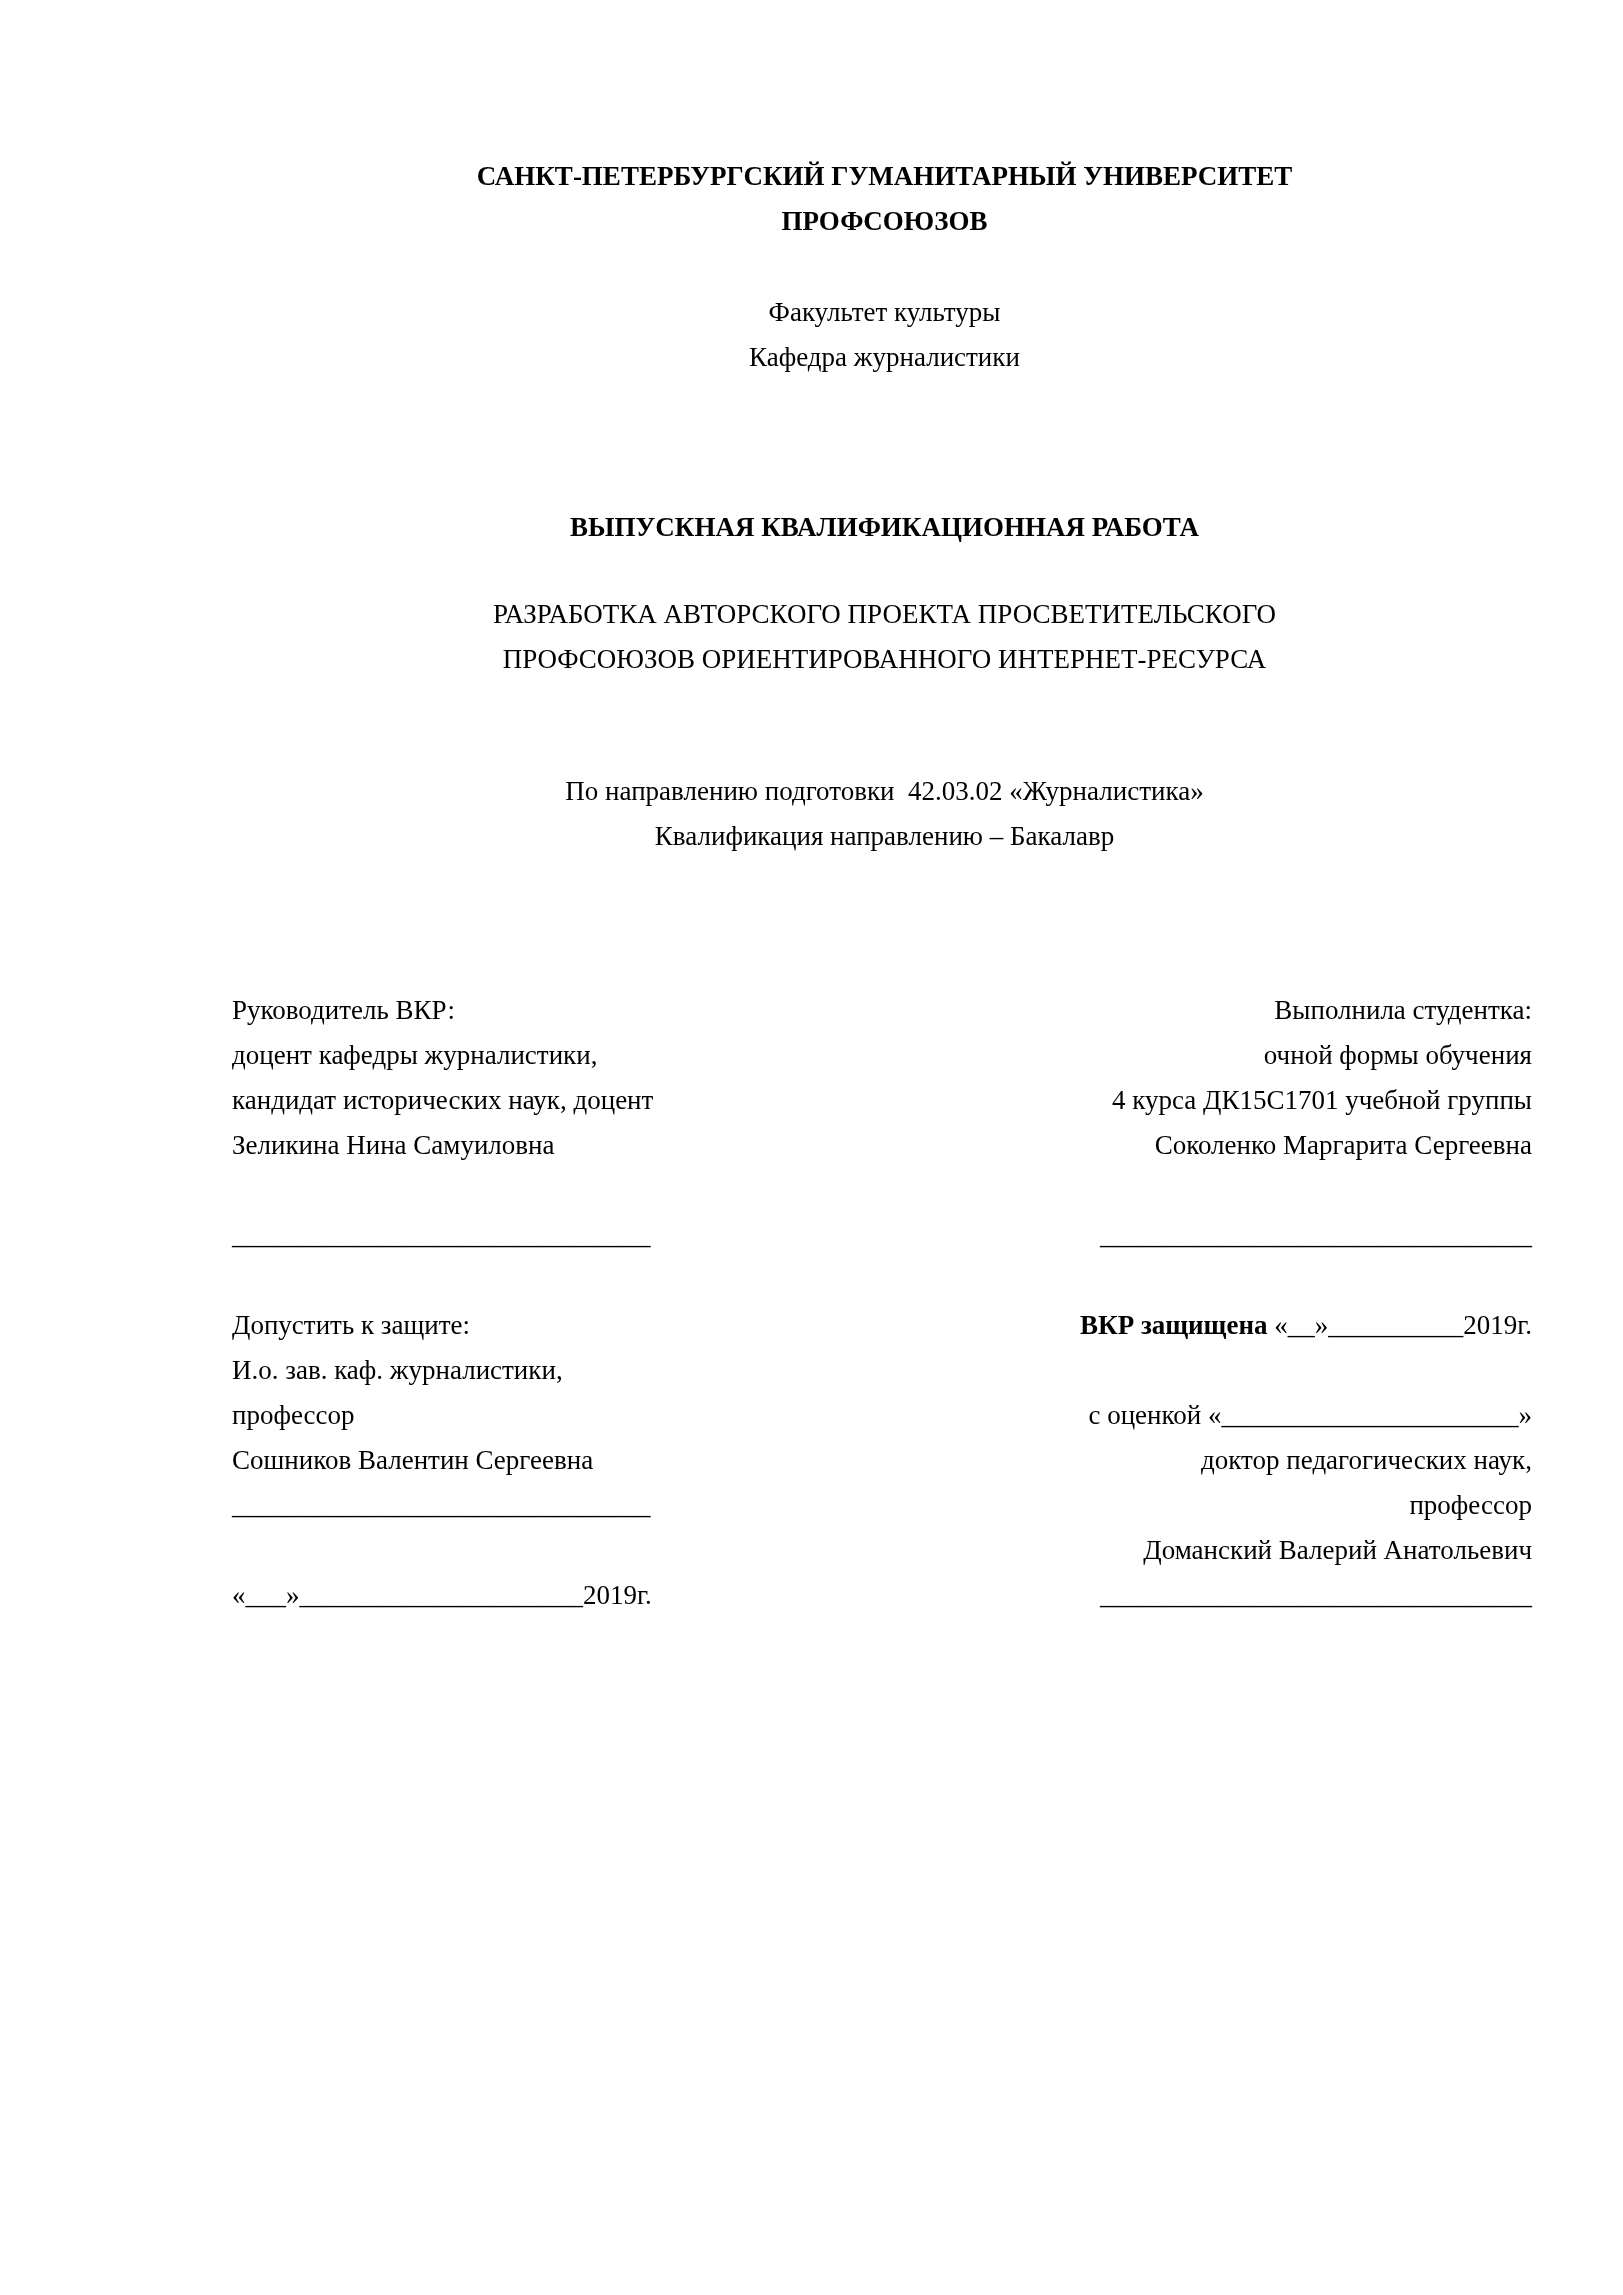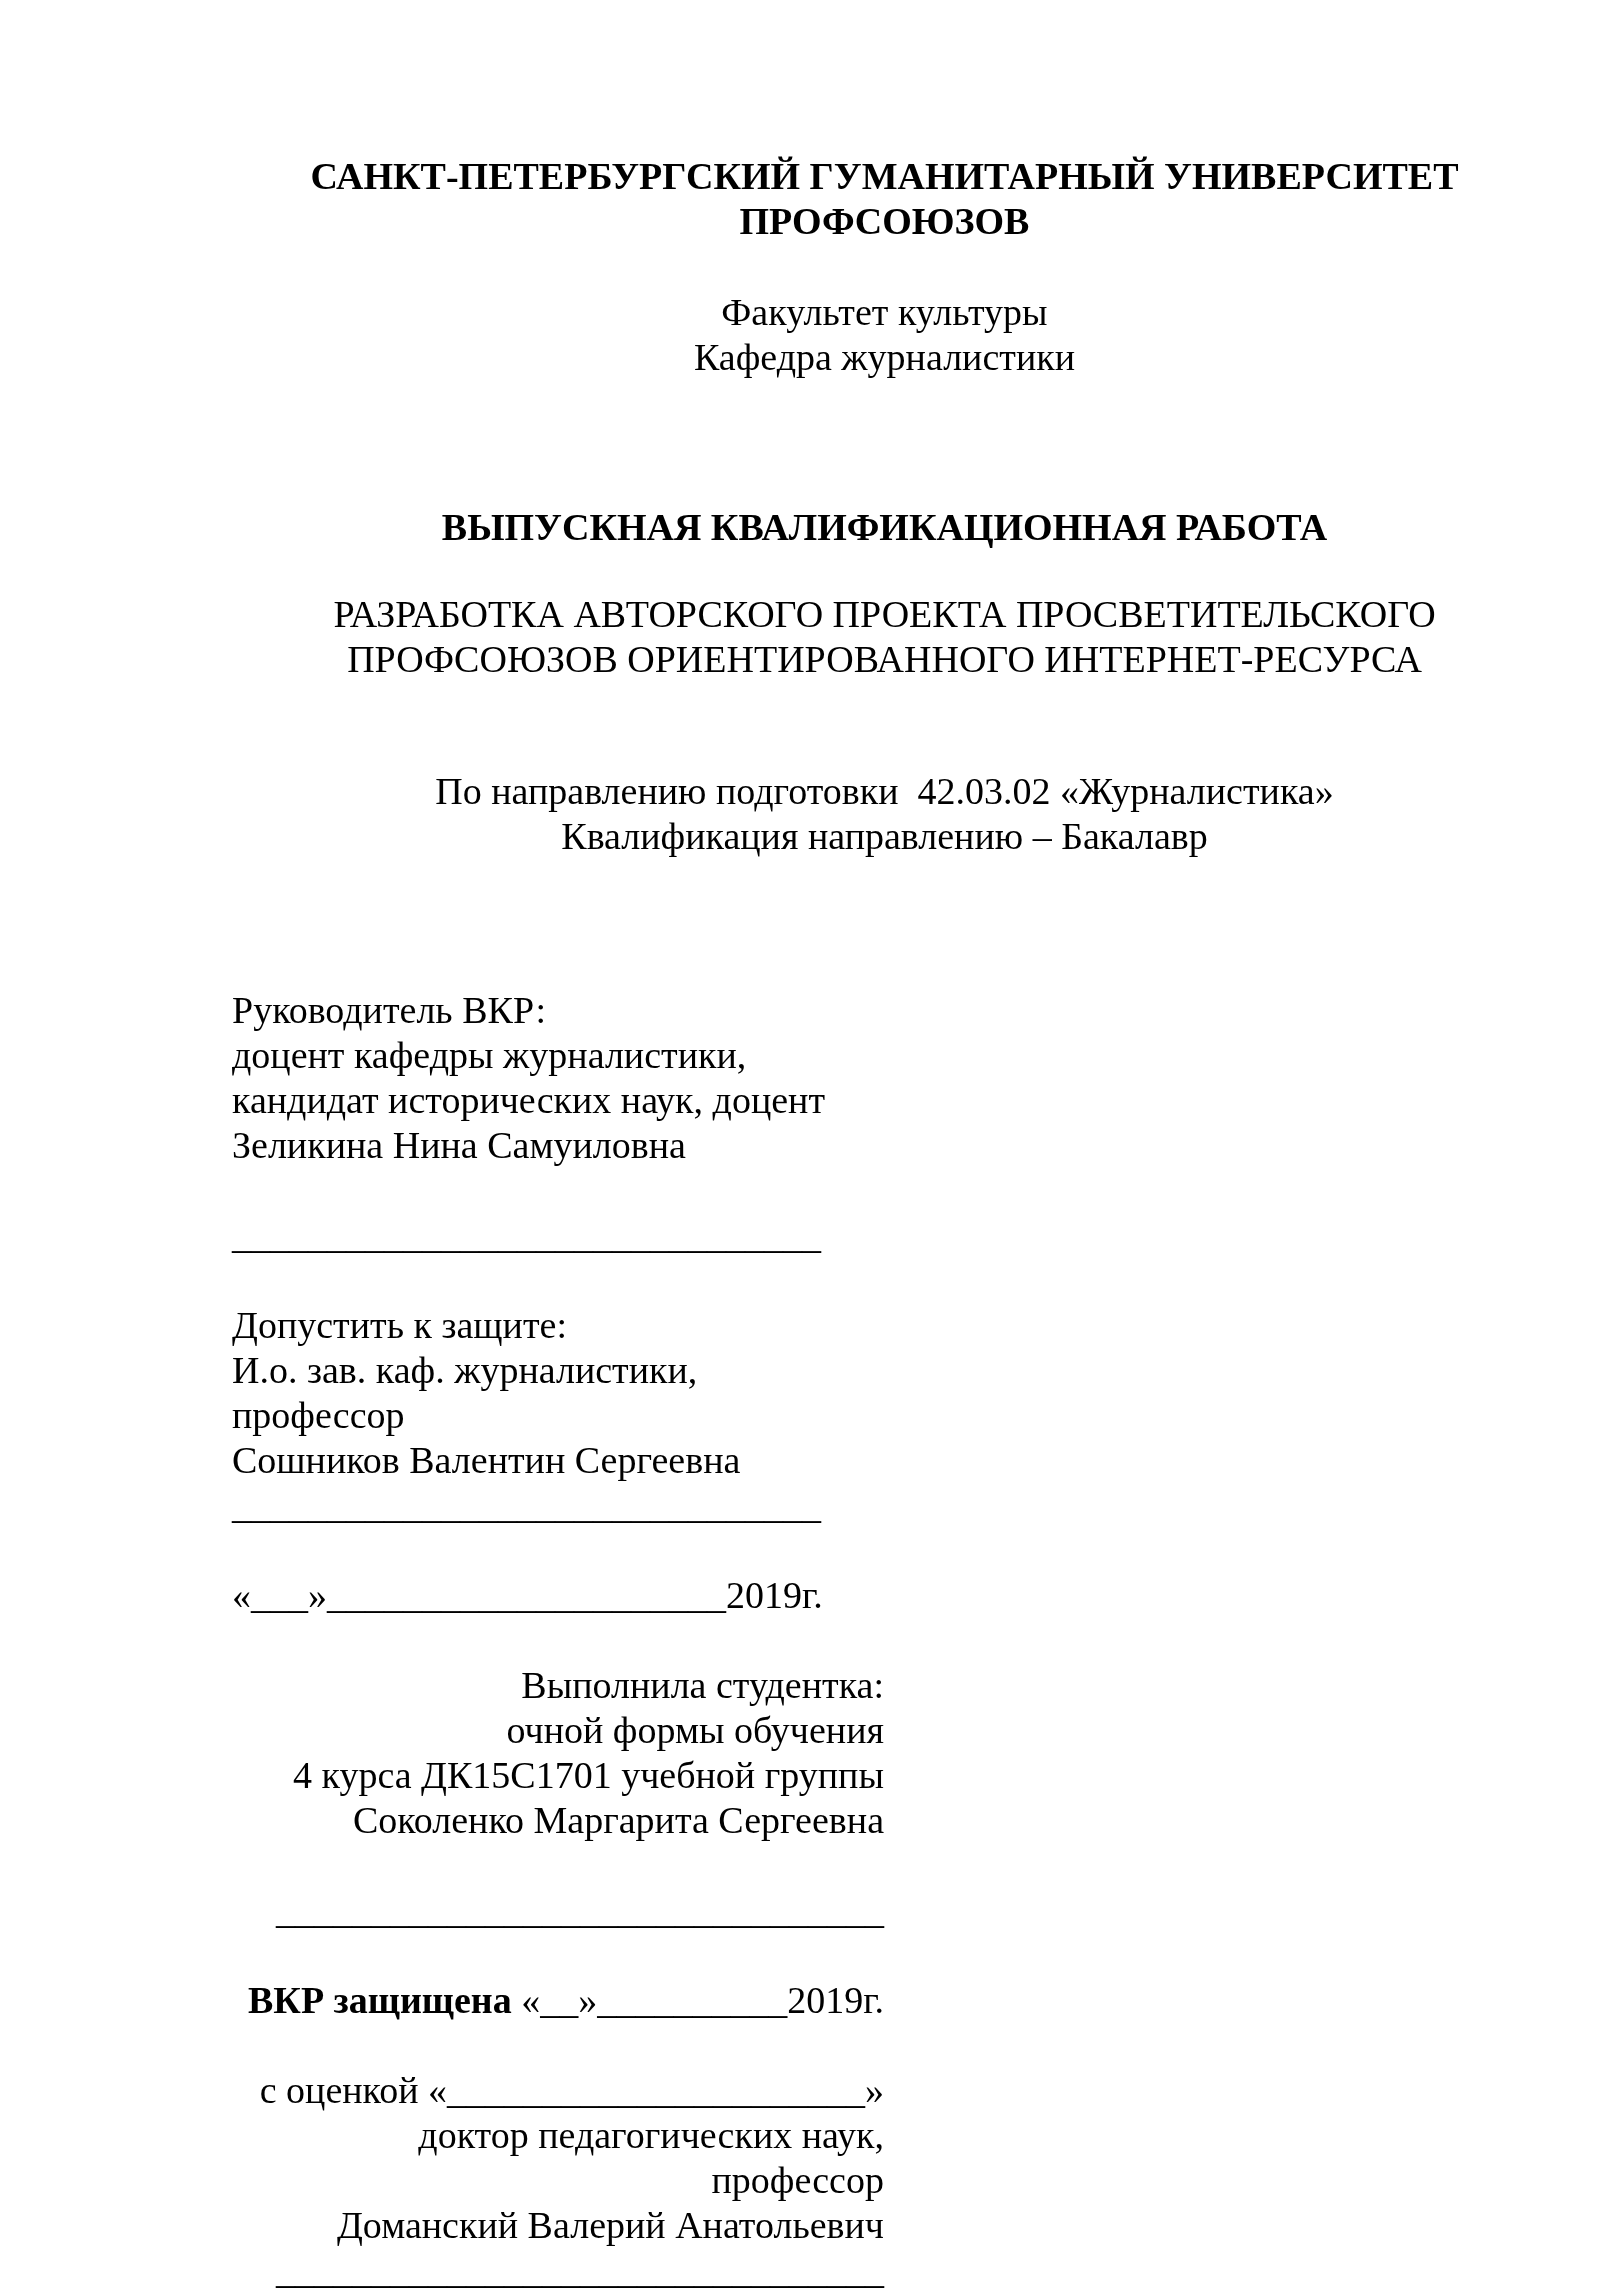--- a/index.html
+++ b/index.html
@@ -7,42 +7,41 @@
     padding: 0;
     background: #ffffff;
   }
   .page {
     position: relative;
     width: 1623px;
     height: 2295px;
     background: #ffffff;
     color: #000000;
     font-family: "Liberation Serif", "DejaVu Serif", serif;
-    font-size: 38px;
+    font-size: 27px;
     overflow: hidden;
   }
   .centered-block {
     position: absolute;
     left: 272px;
     width: 1225px;
     text-align: center;
   }
   .line {
     height: 45px;
     line-height: 45px;
     white-space: pre;
   }
   .bold { font-weight: bold; }
   .columns {
     position: absolute;
     left: 232px;
     top: 988px;
     width: 1300px;
     display: flex;
-    flex-direction: column;
   }
   .col-left  { width: 648px; }
   .col-right { width: 652px; text-align: right; }
 </style>
 </head>
 <body>
 
 <div class="page">
 
   <div class="centered-block bold" style="top:154px;">

